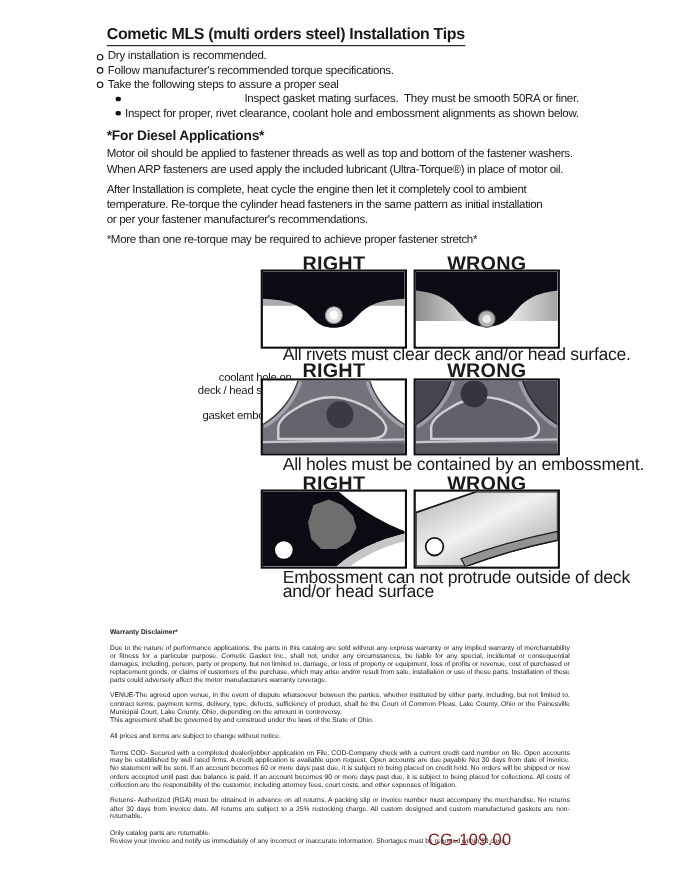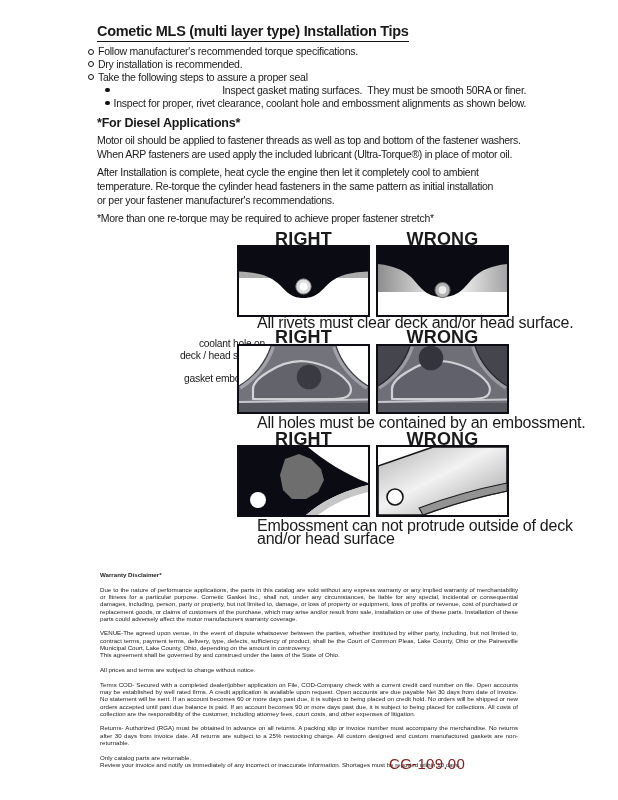--- a/index.html
+++ b/index.html
@@ -50,30 +50,30 @@
   .legal .hd{font-weight:bold;}
   .legal .blk{margin-top:7.2px;}
   
   .footer-code{left:389px;top:755px;font-size:15px;letter-spacing:0.3px;color:#7f1d1d;}
 </style>
 </head>
 <body>
 
 <div class="page">
 
-  <div class="abs doc-title">Cometic MLS (multi layer type) Installation Tips</div>
+  <div class="abs doc-title">Cometic MLS (multi orders steel) Installation Tips</div>
 
   <div class="abs bullets">
     <div class="brow">
       <span class="omark"></span>
-      <span class="btxt">Follow manufacturer's recommended torque specifications.</span>
+      <span class="btxt">Dry installation is recommended.</span>
     </div>
     <div class="brow">
       <span class="omark"></span>
-      <span class="btxt">Dry installation is recommended.</span>
+      <span class="btxt">Follow manufacturer's recommended torque specifications.</span>
     </div>
     <div class="brow">
       <span class="omark"></span>
       <span class="btxt">Take the following steps to assure a proper seal</span>
     </div>
     <div class="brow sub">
       <span class="fmark"></span>
       <span class="btxt">Inspect gasket mating surfaces.  They must be smooth 50RA or finer.</span>
     </div>
     <div class="brow sub">

